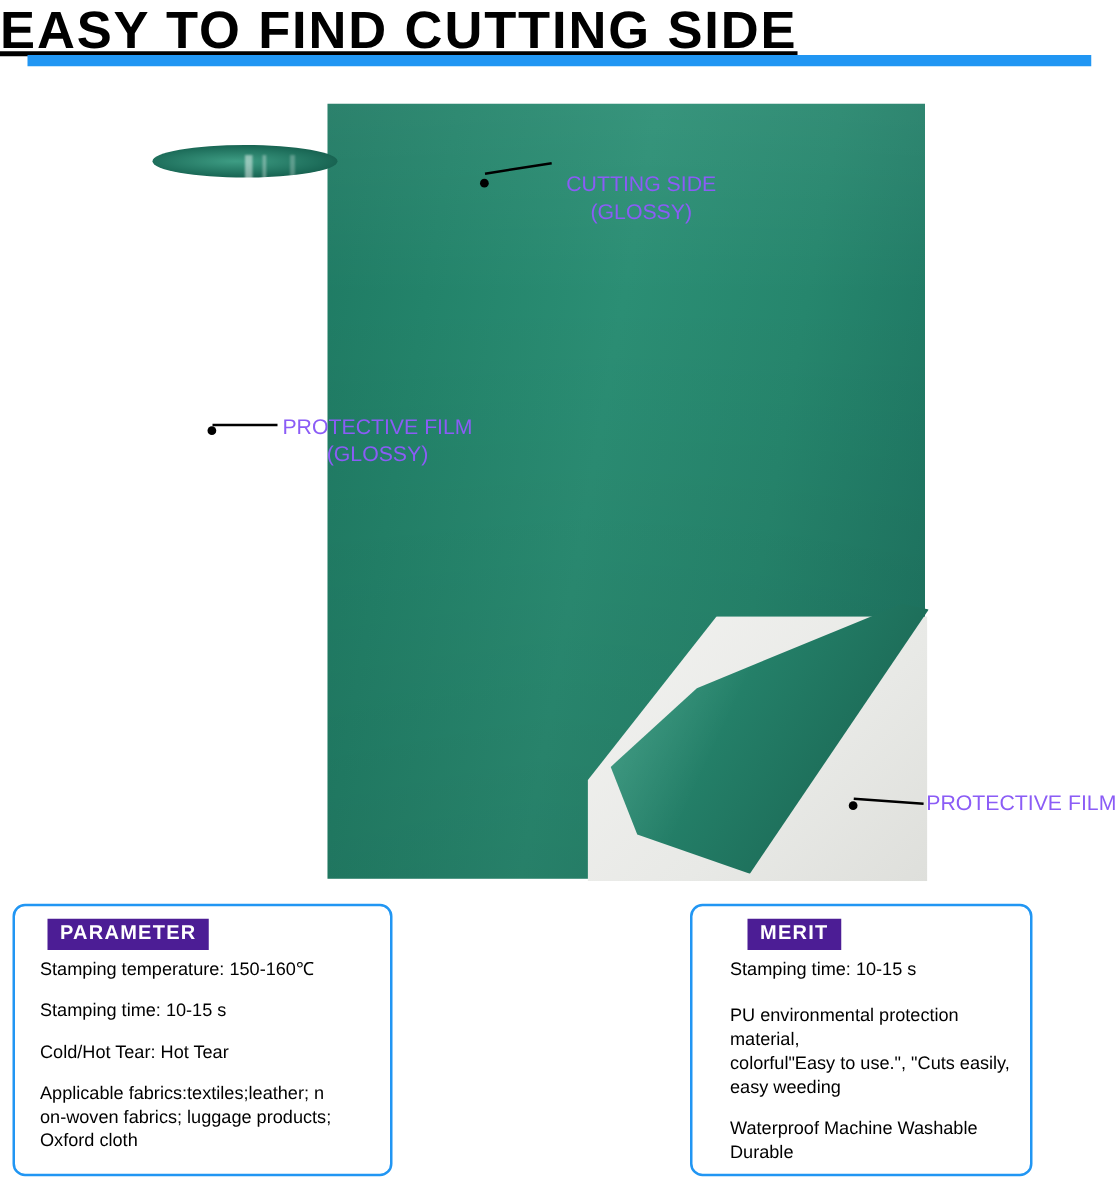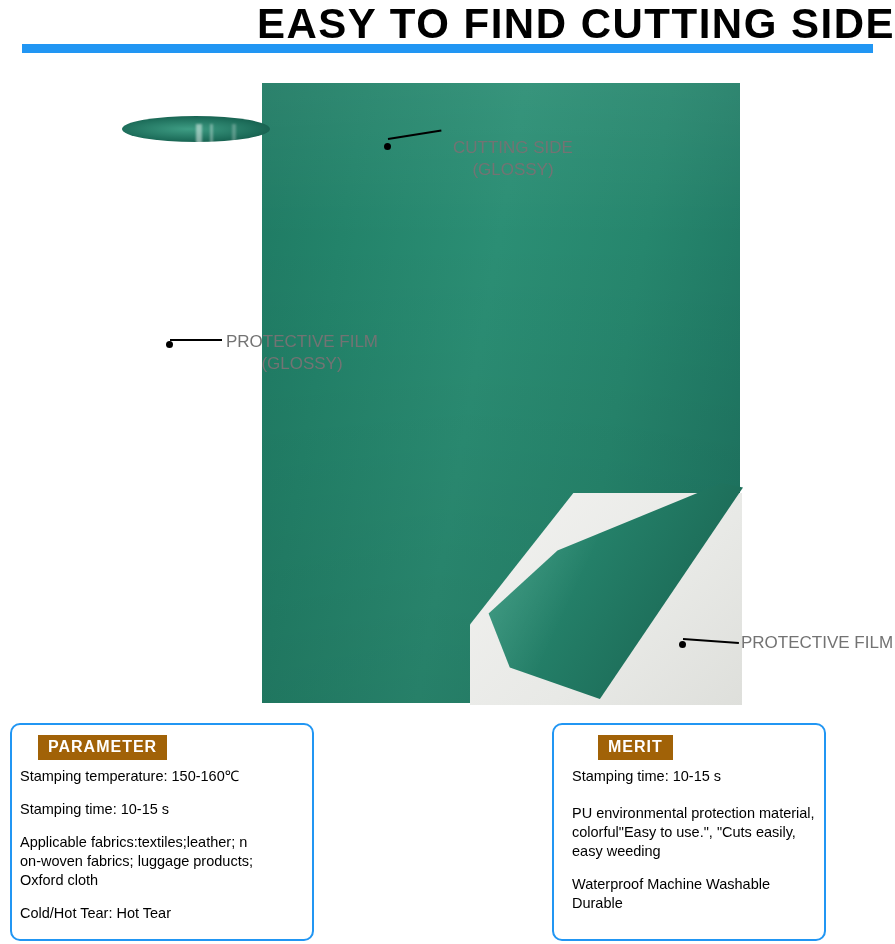--- a/index.html
+++ b/index.html
@@ -24,26 +24,27 @@
     height: 58px;
     background: #ffffff;
   }
   #header-title {
     position: absolute;
     left: 0;
     top: 0;
     width: 895px;
     height: 48px;
     line-height: 48px;
-    text-align: right;
+    text-align: left;
     font-size: 42px;
     font-weight: bold;
     letter-spacing: 1.5px;
     color: #000000;
     white-space: nowrap;
+    text-decoration: underline;
   }
   #header-underline {
     position: absolute;
     left: 22px;
     top: 44px;
     width: 851px;
     height: 9px;
     background: #2196f3;
   }
 
@@ -138,21 +139,21 @@
     position: absolute;
     top: 66px;
     height: 645px;
     background: rgba(255,255,255,0.55);
     filter: blur(1px);
   }
 
   
   .callout {
     position: absolute;
-    color: #737373;
+    color: #8b5cf6;
     font-size: 17px;
     line-height: 22px;
     white-space: pre-line;
   }
   .dot {
     position: absolute;
     width: 7px;
     height: 7px;
     background: #000;
     border-radius: 50%;
@@ -179,21 +180,21 @@
   }
   #merit-box {
     left: 552px;
     top: 723px;
     width: 274px;
     height: 218px;
   }
   .box-title {
     position: absolute;
     top: 10px;
-    background: #a16207;
+    background: #4c1d95;
     color: #ffffff;
     font-size: 16px;
     font-weight: bold;
     letter-spacing: 1px;
     padding: 3px 10px 4px 10px;
     white-space: nowrap;
   }
   #parameter-title { left: 26px; }
   #merit-title { left: 44px; }
 
@@ -202,20 +203,21 @@
     left: 8px;
     right: 8px;
     top: 42px;
     font-size: 14.5px;
     line-height: 19px;
     color: #000000;
   }
   .box-line {
     margin-bottom: 14px;
     white-space: pre-line;
+    margin-left: 12px;
   }
   #merit-box .box-body { left: 18px; right: 8px; }
 </style>
 </head>
 <body>
 
 <div id="header-banner">
   <div id="header-title">EASY TO FIND CUTTING SIDE</div>
   <div id="header-underline"></div>
 </div>
@@ -251,24 +253,24 @@
   <div class="dot" style="left:679px; top:583px;"></div>
   <div class="leader" style="left:683px; top:580px; width:56px; transform:rotate(4deg); transform-origin:left center;"></div>
   <div class="callout" style="left:741px; top:574px; width:160px;">PROTECTIVE FILM</div>
 </div>
 
 <div class="info-box" id="parameter-box">
   <div class="box-title" id="parameter-title">PARAMETER</div>
   <div class="box-body">
     <div class="box-line">Stamping temperature: 150-160℃</div>
     <div class="box-line">Stamping time: 10-15 s</div>
+    <div class="box-line">Cold/Hot Tear: Hot Tear</div>
     <div class="box-line">Applicable fabrics:textiles;leather; n
 on-woven fabrics; luggage products;
 Oxford cloth</div>
-    <div class="box-line">Cold/Hot Tear: Hot Tear</div>
   </div>
 </div>
 
 <div class="info-box" id="merit-box">
   <div class="box-title" id="merit-title">MERIT</div>
   <div class="box-body">
     <div class="box-line" style="margin-bottom:18px;">Stamping time: 10-15 s</div>
     <div class="box-line">PU environmental protection material,
 colorful"Easy to use.", "Cuts easily,
 easy weeding</div>

